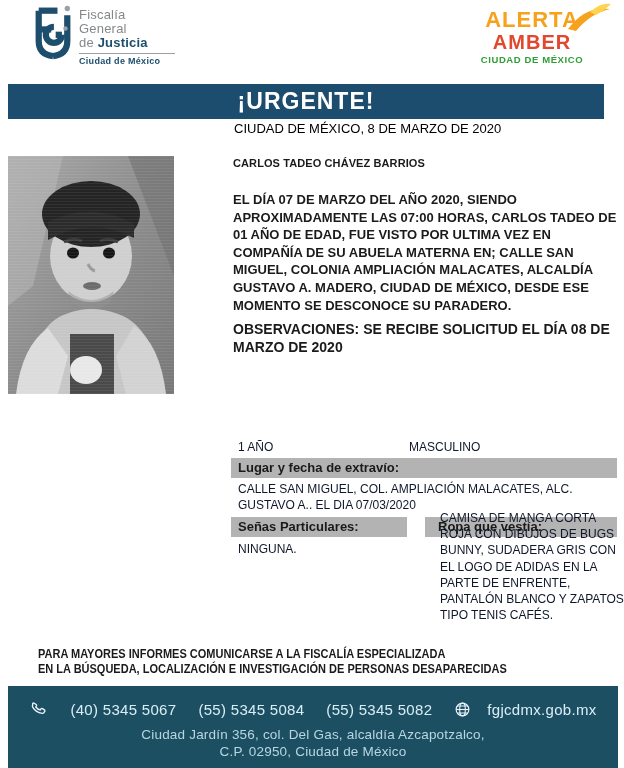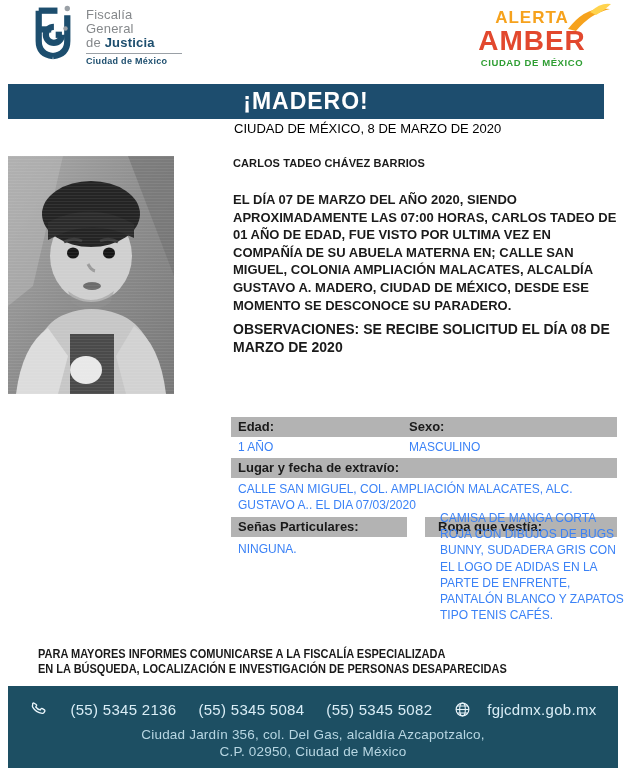--- a/index.html
+++ b/index.html
@@ -5,30 +5,30 @@
   * { margin:0; padding:0; box-sizing:border-box; }
   html,body { background:#fff; }
   .page{
     position:relative; width:624px; height:768px; background:#fff;
     font-family:"Liberation Sans", sans-serif; color:var(--text,#1a1a1a);
     overflow:hidden; margin:0 auto;
   }
   
   .fgj{ position:absolute; left:28px; top:4px; display:flex; align-items:flex-start; }
   .fgj svg{ display:block; }
-  .fgj-text{ margin-left:8px; padding-top:4px; }
+  .fgj-text{ margin-left:1px; padding-top:4px; }
   .fgj-line{ font-size:13px; line-height:14px; color:var(--brand-gray,#85888b); letter-spacing:.2px; }
   .fgj-line b{ color:var(--brand-navy,#1d4e6e); font-weight:bold; }
   .fgj-rule{ width:96px; height:1px; background:#9aa0a6; margin:3px 0 2px 0; }
   .fgj-city{ font-size:9px; font-weight:bold; color:var(--brand-navy,#1d4e6e); letter-spacing:.3px; }
 
   .amber{ position:absolute; right:16px; top:3px; width:152px; text-align:center; line-height:1; }
   .amber .swoosh{ position:absolute; right:-4px; top:-1px; }
-  .amber-l1{ font-size:17px; font-weight:bold; color:var(--amber-orange,#f6a21d); letter-spacing:1px; margin-top:6px; }
-  .amber-l2{ font-size:28px; font-weight:bold; color:var(--amber-red,#e2482e); letter-spacing:1px; margin-top:1px; }
+  .amber-l1{ font-size:22px; font-weight:bold; color:var(--amber-orange,#f6a21d); letter-spacing:1px; margin-top:6px; }
+  .amber-l2{ font-size:20px; font-weight:bold; color:var(--amber-red,#e2482e); letter-spacing:1px; margin-top:1px; }
   .amber-l3{ font-size:9.5px; font-weight:bold; color:var(--amber-green,#2f9e33); letter-spacing:.6px; margin-top:3px; }
 
   
   .banner{
     position:absolute; left:8px; top:84px; width:596px; height:35px;
     background:var(--banner-bg,#1d4d6e); color:#fff; text-align:center;
     font-size:23px; font-weight:bold; line-height:35px; letter-spacing:1px;
   }
   .dateline{ position:absolute; left:234px; top:121px; font-size:13px; color:#000000; }
 
@@ -44,21 +44,21 @@
   
   .name{ position:absolute; left:233px; top:157px; font-size:11px; font-weight:bold; letter-spacing:.1px; }
   .desc{ position:absolute; left:233px; top:191px; width:386px; font-size:13px; font-weight:bold; line-height:17.6px; }
   .obs{  position:absolute; left:233px; top:321px; width:386px; font-size:14px; font-weight:bold; line-height:17.6px; }
 
   
   .hdrband{ position:absolute; background:var(--table-header-bg,#b3b3b3); height:20px;
             font-size:13px; font-weight:bold; line-height:20px; }
   .hdrband .pad{ padding-left:7px; display:inline-block; }
   .cell-right{ position:absolute; left:178px; top:0; }
-  .val{ position:absolute; font-size:12px; color:#3b82f6; line-height:16px; }
+  .val{ position:absolute; font-size:12px; color:#0f172a; line-height:16px; }
 
   .row-edad-hdr{ left:231px; top:417px; width:386px; }
   .row-edad-val{ left:238px; top:439px; }
   .row-sexo-val{ left:409px; top:439px; }
   .row-lugar-hdr{ left:231px; top:458px; width:386px; }
   .row-lugar-val{ left:238px; top:481px; width:364px; }
   .row-senas-hdr{ left:231px; top:517px; width:176px; }
   .row-ropa-hdr{ left:425px; top:517px; width:192px; }
   .row-ropa-hdr .pad{ padding-left:13px; }
   .row-senas-val{ left:238px; top:541px; }
@@ -109,21 +109,21 @@
     <svg class="swoosh" width="46" height="30" viewBox="0 0 46 30">
       <path d="M2 27 Q20 3 44 7 Q25 11 10 29 Z" fill="#f6a21d"></path>
       <path d="M24 10 Q35 0 45 2 Q38 9 30 13 Z" fill="#ffd34d"></path>
     </svg>
     <div class="amber-l1">ALERTA</div>
     <div class="amber-l2">AMBER</div>
     <div class="amber-l3">CIUDAD DE MÉXICO</div>
   </div>
 
   <div class="banner">
-    <span>¡MADERO!</span>
+    <span>¡URGENTE!</span>
   </div>
 
   <div class="dateline">CIUDAD DE MÉXICO, 8 DE MARZO DE 2020</div>
 
   <div class="photo">
     <svg width="166" height="238" viewBox="0 0 166 238" preserveAspectRatio="none">
       <defs>
         <linearGradient id="pbg" x1="0" y1="0" x2="1" y2="1">
           <stop offset="0" stop-color="#a8a8a8"></stop>
             <stop offset=".5" stop-color="#8c8c8c"></stop>
@@ -148,24 +148,20 @@
       <path d="M80 108 q3 6 7 7" stroke="#9a9a9a" stroke-width="3" fill="none"></path>
       <ellipse cx="84" cy="130" rx="9" ry="4" fill="#6c6c6c"></ellipse>
       <path d="M60 135 q23 18 46 0 l-4 12 q-19 12 -38 0 Z" fill="#8f8f8f" opacity=".5"></path>
     </svg>
   </div>
 
   <div class="name">CARLOS TADEO CHÁVEZ BARRIOS</div>
   <div class="desc">EL DÍA 07 DE MARZO DEL AÑO 2020, SIENDO APROXIMADAMENTE LAS 07:00 HORAS, CARLOS TADEO DE 01 AÑO DE EDAD, FUE VISTO POR ULTIMA VEZ EN COMPAÑÍA DE SU ABUELA MATERNA EN; CALLE SAN MIGUEL, COLONIA AMPLIACIÓN MALACATES, ALCALDÍA GUSTAVO A. MADERO, CIUDAD DE MÉXICO, DESDE ESE MOMENTO SE DESCONOCE SU PARADERO.</div>
   <div class="obs">OBSERVACIONES: SE RECIBE SOLICITUD EL DÍA 08 DE MARZO DE 2020</div>
 
-  <div class="hdrband row-edad-hdr">
-    <span class="pad">Edad:</span>
-    <span class="cell-right">Sexo:</span>
-  </div>
   <div class="val row-edad-val">1 AÑO</div>
   <div class="val row-sexo-val">MASCULINO</div>
 
   <div class="hdrband row-lugar-hdr">
     <span class="pad">Lugar y fecha de extravío:</span>
   </div>
   <div class="val row-lugar-val">CALLE SAN MIGUEL, COL. AMPLIACIÓN MALACATES, ALC. GUSTAVO A.. EL DIA 07/03/2020</div>
 
   <div class="hdrband row-ropa-hdr">
     <span class="pad">Ropa que vestía:</span>
@@ -181,21 +177,21 @@
     <div>EN LA BÚSQUEDA, LOCALIZACIÓN E INVESTIGACIÓN DE PERSONAS DESAPARECIDAS</div>
   </div>
 
   <div class="footer">
     <div class="phones">
       <span class="iconwrap">
         <svg width="19" height="19" viewBox="0 0 24 24" style="transform:rotate(-12deg)">
           <path d="M6.4 3.1c.5-.5 1.4-.5 1.9 0l2.1 2.1c.5.5.5 1.4 0 1.9l-1.1 1.1c.9 2 2.8 3.9 4.8 4.8l1.1-1.1c.5-.5 1.4-.5 1.9 0l2.1 2.1c.5.5.5 1.4 0 1.9l-1.3 1.3c-.6.6-1.6.8-2.4.5C10.9 16 7 12.1 5.4 7.5c-.3-.8-.1-1.8.5-2.4z" fill="none" stroke="#e8f4fa" stroke-width="1.7"></path>
         </svg>
       </span>
-      <span>(55) 5345 2136</span>
+      <span>(40) 5345 5067</span>
       <span>(55) 5345 5084</span>
       <span>(55) 5345 5082</span>
       <span class="site">
         <span>
           <svg width="17" height="17" viewBox="0 0 24 24" style="display:block">
             <g fill="none" stroke="#e8f4fa" stroke-width="1.6">
               <circle cx="12" cy="12" r="9"></circle>
               <ellipse cx="12" cy="12" rx="4" ry="9"></ellipse>
               <path d="M3 12 H21"></path>
               <path d="M4.6 7 H19.4 M4.6 17 H19.4"></path>

